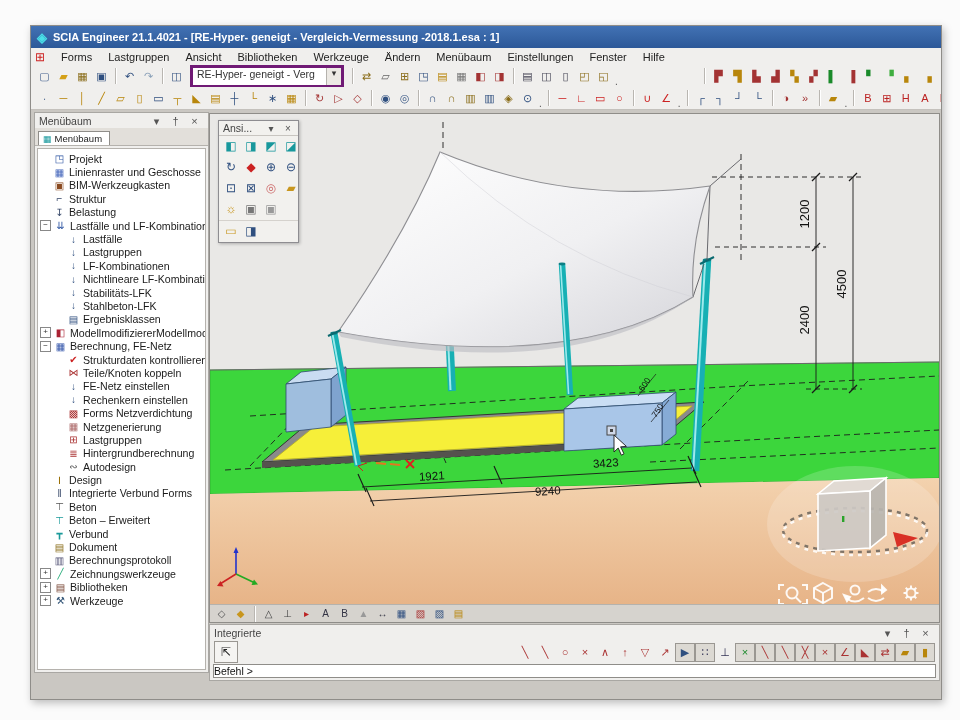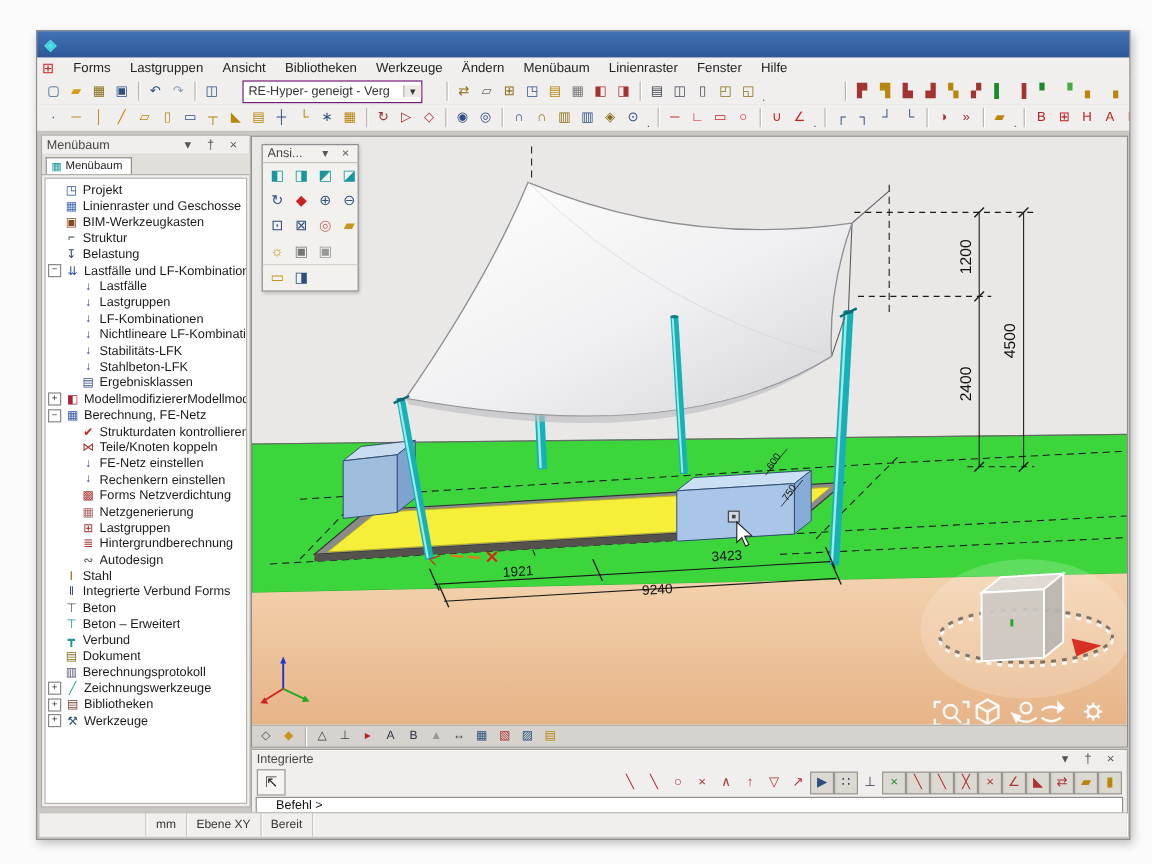--- a/index.html
+++ b/index.html
@@ -18,22 +18,22 @@
   .tbar{position:absolute;left:0;right:0;height:22px;background:#f0efed;border-bottom:1px solid #d8d5d0;
     display:flex;align-items:center;padding:0 4px;overflow:hidden;}
   #tbar1{top:39px;} #tbar2{top:61px;border-bottom:1px solid #c4c1bc;}
   .tgrp{display:flex;align-items:center;}
   .tsep{width:1px;height:16px;background:#b9b6b1;box-shadow:1px 0 0 #fff;margin:0 4px;flex:none;}
   .tbi{width:17px;height:16px;line-height:16px;text-align:center;font-size:11px;flex:none;
     border:1px solid transparent;cursor:default;}
   .tbi.pressed{background:#dcd9d3;border:1px solid #9a9792;}
   .tdot{font-size:10px;color:#555;margin:0 2px;align-self:flex-end;}
   .spring{flex:1;}
-  #projcombo{display:flex;align-items:center;border:1px solid #701a75;background:#fff;height:17px;
-    width:148px;font-size:10.5px;color:#333;margin:0 16px;}
+  #projcombo{display:flex;border:3px solid #701a75;background:#fff;height:17px;
+    width:148px;font-size:10.5px;color:#333;margin:0 4px;}
   #projcombo .val{flex:1;padding:0 4px;white-space:nowrap;overflow:hidden;}
   #projcombo .arr{width:14px;text-align:center;background:#ece9e4;border-left:1px solid #b5b2ad;font-size:9px;}
   
   #menubaum{position:absolute;left:3px;top:86px;width:173px;bottom:26px;background:#f0efed;
     border:1px solid #a9a7a3;display:flex;flex-direction:column;}
   .phead{height:15px;display:flex;align-items:center;font-size:10.5px;color:#444;padding:0 4px;gap:5px;flex:none;}
   .phead .ptitle{flex:1;white-space:nowrap;overflow:hidden;}
   .pctl{width:12px;text-align:center;font-size:10px;color:#555;cursor:default;}
   #mbtabs{height:17px;background:#e2dfda;border-bottom:1px solid #b5b2ad;display:flex;align-items:flex-end;padding-left:3px;flex:none;}
   #mbtab{background:#fff;border:1px solid #8f8d89;border-bottom:none;font-size:9.5px;padding:1px 7px 1px 4px;
@@ -59,46 +59,47 @@
   .ansirow .tbi{width:18px;height:17px;line-height:17px;font-size:12px;}
   
   #cmdpanel{position:absolute;left:178px;top:598px;width:729px;height:55px;background:#f0efed;
     border:1px solid #a9a7a3;display:flex;flex-direction:column;}
   #cmdmid{display:flex;align-items:center;padding:1px 4px;flex:1;}
   #cursorbtn{width:22px;height:20px;border:1px solid #9a9792;background:#f5f4f2;text-align:center;
     line-height:20px;font-size:12px;color:#222;}
   #snaprow{display:flex;align-items:center;margin-left:auto;}
   #snaprow .tbi{width:18px;height:17px;line-height:17px;}
   #cmdinput{height:16px;margin:0 3px 3px 3px;background:#fff;border:1px solid #8f8d89;
-    font-size:10.5px;color:#111;display:flex;align-items:center;padding:0 16px;}
+    font-size:10.5px;color:#111;display:flex;align-items:center;padding:0 0;}
   
   #statusbar{position:absolute;left:2px;right:2px;top:651px;height:19px;background:#f0efed;
     border-top:1px solid #b5b2ad;display:flex;align-items:center;font-size:10px;color:#333;}
   .scell{height:100%;display:flex;align-items:center;padding:0 8px;border-right:1px solid #c8c5c0;box-shadow:1px 0 0 #fff;}
 </style>
 </head>
 <body>
 
 <div id="win">
 
   <div id="titlebar">
     <span class="appico">◈</span>
+    <span>SCIA Engineer 21.1.4021 - [RE-Hyper- geneigt - Vergleich-Vermessung -2018.1.esa : 1]</span>
   </div>
 
   <div id="menubar">
     <span class="appsmall">⊞</span>
     <span id="menuitems" style="display:flex">
         <span class="mitem">Forms</span>
         <span class="mitem">Lastgruppen</span>
         <span class="mitem">Ansicht</span>
         <span class="mitem">Bibliotheken</span>
         <span class="mitem">Werkzeuge</span>
         <span class="mitem">Ändern</span>
         <span class="mitem">Menübaum</span>
-        <span class="mitem">Linienraster</span>
+        <span class="mitem">Einstellungen</span>
         <span class="mitem">Fenster</span>
         <span class="mitem">Hilfe</span>
       </span>
   </div>
 
   <div class="tbar" id="tbar1">
     <span class="tgrp">
         <span class="tbi" style="color: rgb(68, 97, 143);">▢</span>
         <span class="tbi" style="color: rgb(212, 160, 23);">▰</span>
         <span class="tbi" style="color: rgb(138, 109, 26);">▦</span>
@@ -345,21 +346,21 @@
         <div class="trow" style="padding-left: 29px;">
           <span class="ti" style="color: rgb(170, 51, 51);">≣</span>
           <span class="lbl">Hintergrundberechnung</span>
         </div>
         <div class="trow" style="padding-left: 29px;">
           <span class="ti" style="color: rgb(85, 85, 85);">∾</span>
           <span class="lbl">Autodesign</span>
         </div>
         <div class="trow" style="padding-left: 15px;">
           <span class="ti" style="color: rgb(153, 108, 0);">Ⅰ</span>
-          <span class="lbl">Stahl</span>
+          <span class="lbl">Design</span>
         </div>
         <div class="trow" style="padding-left: 15px;">
           <span class="ti" style="color: rgb(51, 68, 102);">‖</span>
           <span class="lbl">Integrierte Verbund Forms</span>
         </div>
         <div class="trow" style="padding-left: 15px;">
           <span class="ti" style="color: rgb(85, 85, 85);">⊤</span>
           <span class="lbl">Beton</span>
         </div>
         <div class="trow" style="padding-left: 15px;">
@@ -679,21 +680,14 @@
           <span class="tbi pressed" style="color: rgb(170, 51, 51);">⇄</span>
           <span class="tbi pressed" style="color: rgb(184, 134, 11);">▰</span>
           <span class="tbi pressed" style="color: rgb(184, 134, 11);">▮</span>
         </span>
     </div>
     <div id="cmdinput">
       <span>Befehl &gt;</span>
     </div>
   </div>
 
-  <div id="statusbar">
-    <span class="scell" style="width:72px"></span>
-    <span class="scell">mm</span>
-    <span class="scell">Ebene XY</span>
-    <span class="scell">Bereit</span>
-    <span class="scell" style="flex:1;border-right:none"></span>
-  </div>
 
 </div>
 
 </body></html>

